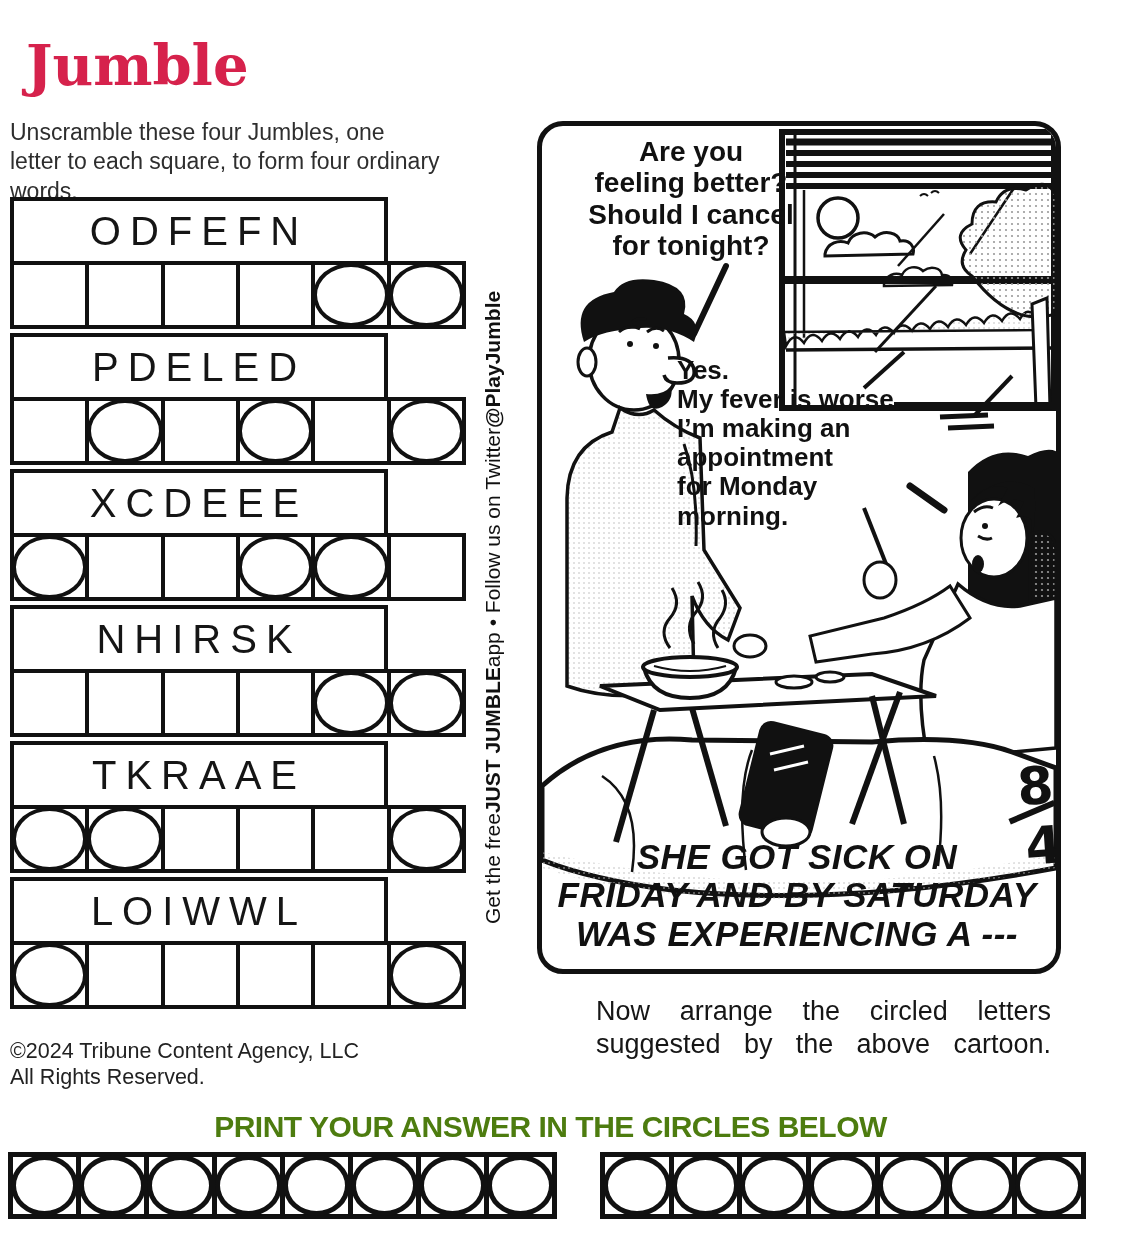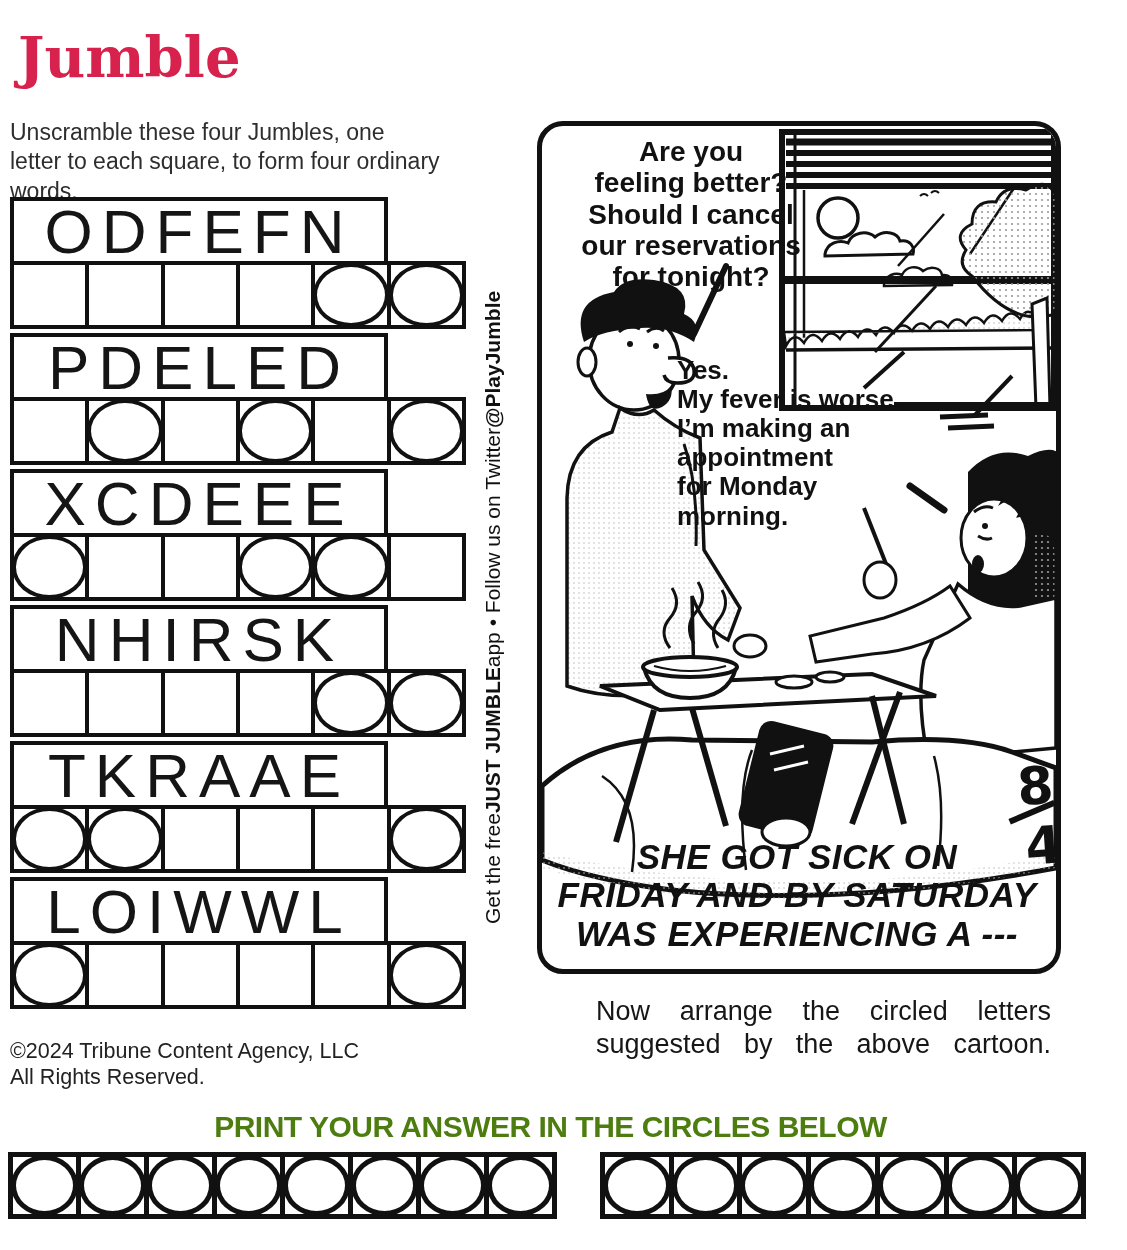--- a/index.html
+++ b/index.html
@@ -4,21 +4,21 @@
 <style>
   html,body{margin:0;padding:0;background:#fff;}
   body{width:1127px;height:1250px;position:relative;font-family:"Liberation Sans",sans-serif;color:#1a1a1a;overflow:hidden;}
 
   .title{position:absolute;left:10px;top:16px;font-family:"DejaVu Serif",serif;font-weight:bold;font-size:56px;letter-spacing:0;}
   .instructions{position:absolute;left:10px;top:118px;width:432px;font-size:23px;line-height:1.28;color:#2e2e2e;}
 
   #jumble-list{position:absolute;left:10px;top:197px;width:456px;}
   .jumble-row{margin-bottom:4px;}
   .letter-box{width:370px;height:60px;border:4px solid #111;background:#fff;display:flex;align-items:center;justify-content:center;
-    font-size:62px;letter-spacing:9px;color:#151515;position:relative;z-index:2;margin-bottom:-4px;box-sizing:content-box;}
+    font-size:40px;letter-spacing:9px;color:#151515;position:relative;z-index:2;margin-bottom:-4px;box-sizing:content-box;}
   .square-row{display:flex;width:456px;height:68px;border:4px solid #111;box-sizing:border-box;background:#fff;}
   .cell{flex:1;border-left:4px solid #111;position:relative;}
   .cell:first-child{border-left:none;}
   .oval{position:absolute;inset:-2px;border:4px solid #111;border-radius:50%;}
 
   .copyright{position:absolute;left:10px;top:1038px;font-size:21.5px;line-height:1.22;color:#222;}
 
   .vert{position:absolute;left:472px;top:168px;width:756px;height:42px;transform-origin:0 0;
     transform:rotate(-90deg) translateX(-756px);display:flex;align-items:center;font-size:21px;white-space:nowrap;color:#111;}
   .vert b{font-weight:bold;}
@@ -39,21 +39,21 @@
   .agroup{position:absolute;top:1152px;display:flex;height:67px;border:5px solid #111;box-sizing:border-box;background:#fff;}
   .agroup1{left:8px;width:549px;}
   .agroup2{left:600px;width:486px;}
   .acell{flex:1;border-left:5px solid #111;position:relative;}
   .acell:first-child{border-left:none;}
   .aoval{position:absolute;inset:-2px;border:5px solid #111;border-radius:50%;}
 </style>
 </head>
 <body>
 
-<h1 class="title" style="color:#d6224c;margin:8px;">Jumble</h1>
+<h1 class="title" style="color:#d6224c;margin:16px;">Jumble</h1>
 
 <p class="instructions" style="margin:0;">Unscramble these four Jumbles, one letter to each square, to form four ordinary words.</p>
 
 <div id="jumble-list">
     <div class="jumble-row">
       <div class="letter-box">ODFEFN</div>
       <div class="square-row">
         <div class="cell"></div>
         <div class="cell"></div>
         <div class="cell"></div>
@@ -273,21 +273,20 @@
       <text x="478" y="678" font-size="52" fill="#111">8</text>
       <line x1="468" y1="694" x2="514" y2="678" stroke="#111" stroke-width="6"></line>
       <text x="482" y="738" font-size="52" fill="#111">4</text>
     </g>
   </svg>
 
   <div class="speech1">
       <div class="tline">Are you</div>
       <div class="tline">feeling better?</div>
       <div class="tline">Should I cancel</div>
-      <div class="tline">our reservations</div>
       <div class="tline">for tonight?</div>
     </div>
   <div class="speech2">
       <div class="tline">Yes.</div>
       <div class="tline">My fever is worse.</div>
       <div class="tline">I’m making an</div>
       <div class="tline">appointment</div>
       <div class="tline">for Monday</div>
       <div class="tline">morning.</div>
     </div>

